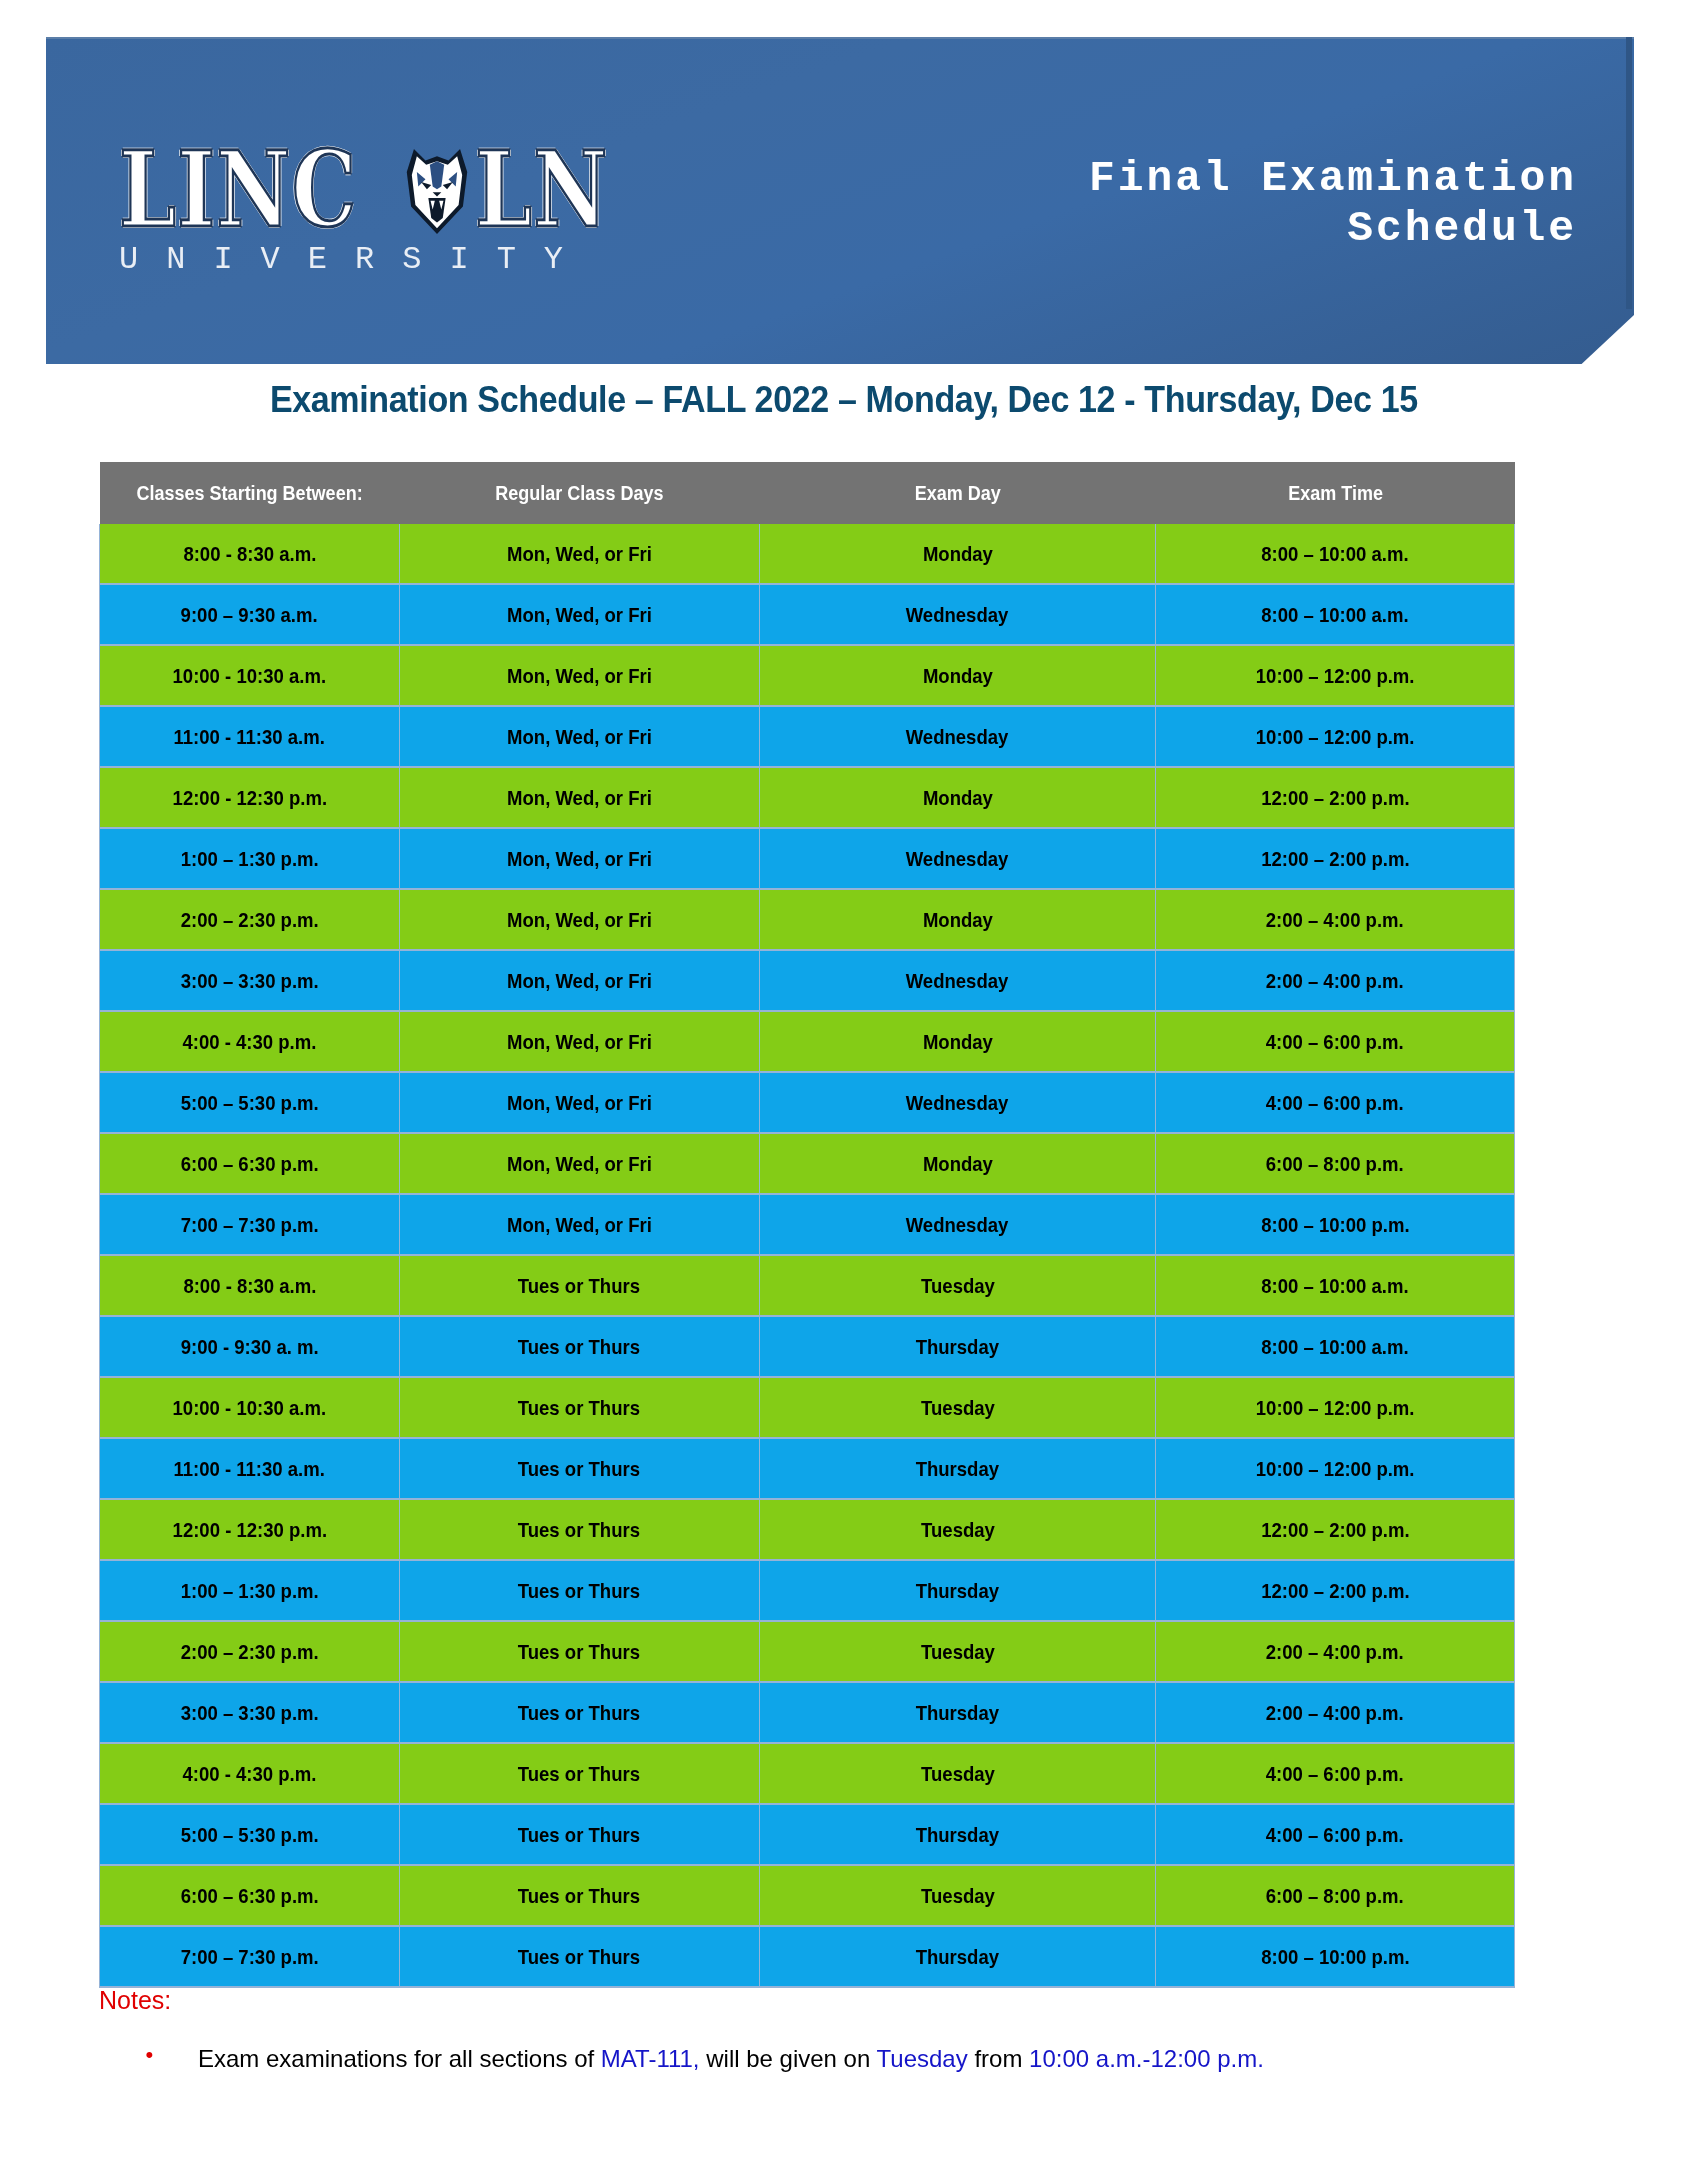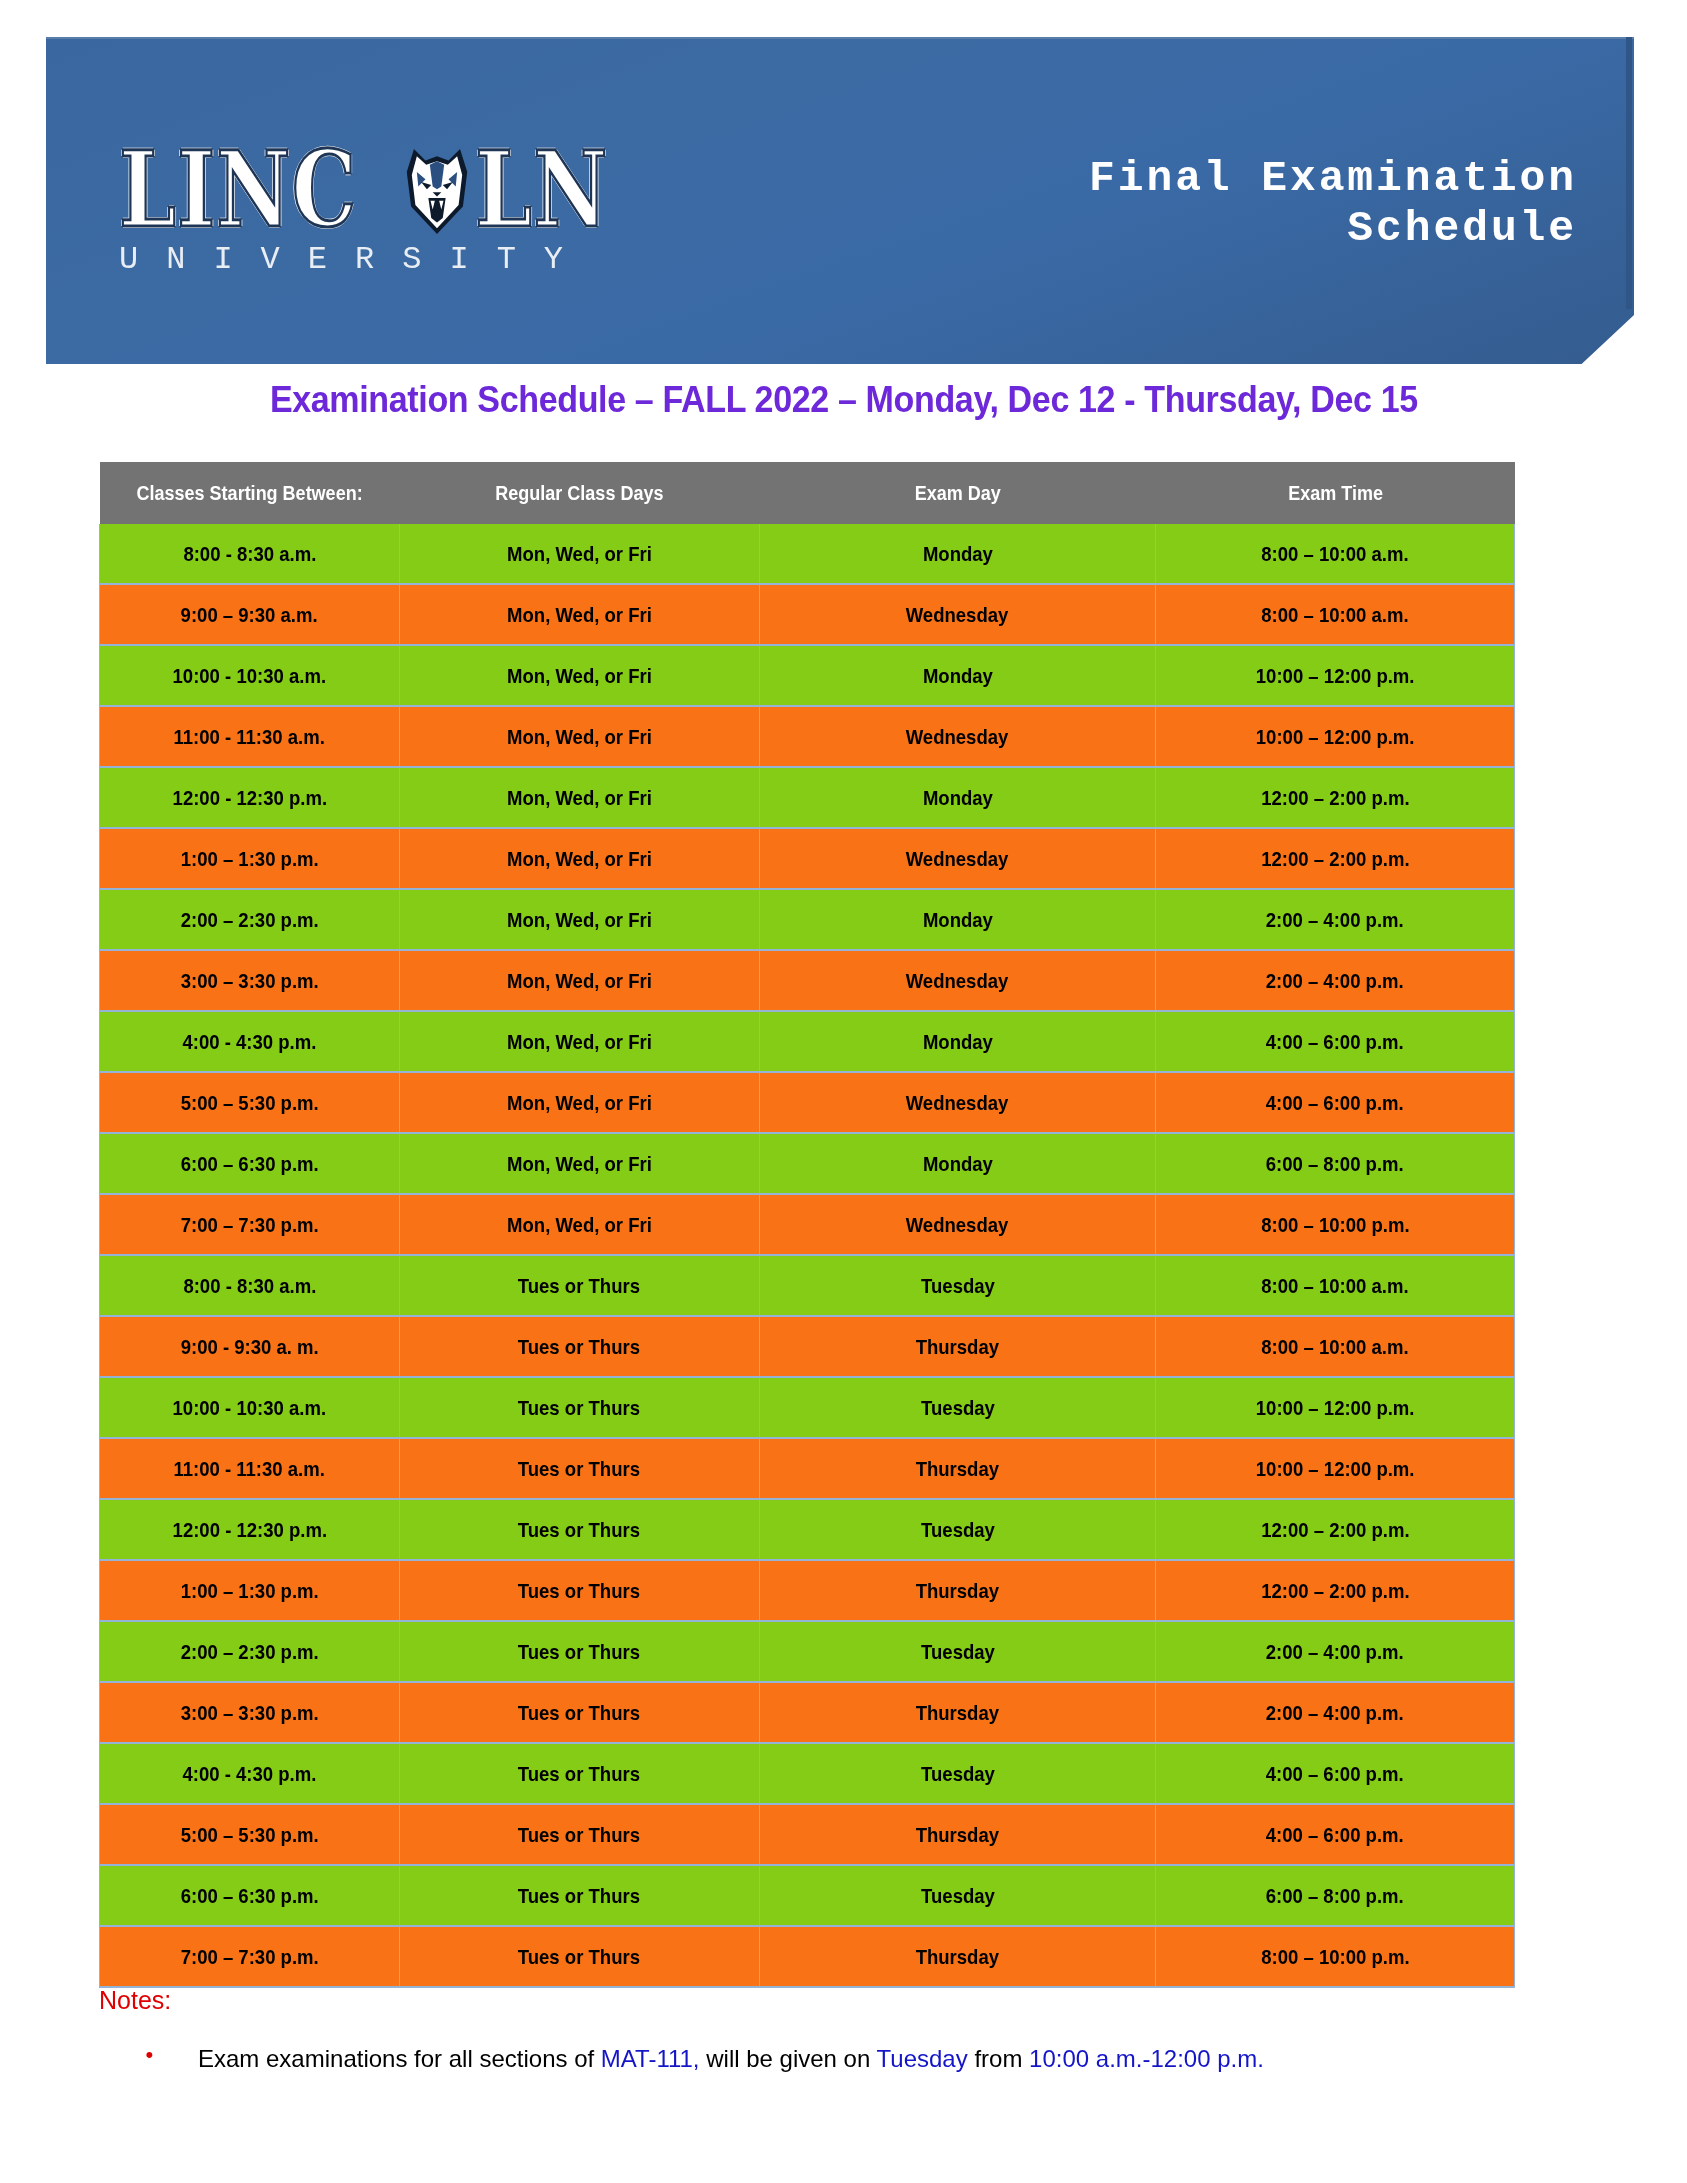--- a/index.html
+++ b/index.html
@@ -28,39 +28,39 @@
     font-family:Liberation Mono, monospace; font-weight:normal; font-size:32px; color:#e9eef5;
     letter-spacing:28px; line-height:1; white-space:nowrap;
   }
   .banner-title {
     position:absolute; right:110px; top:154px; text-align:right;
     font-family:"Liberation Mono", monospace; font-weight:bold; font-size:43px; color:#ffffff;
     line-height:50px; letter-spacing:2.9px;
   }
   .page-heading {
     position:absolute; left:0; width:1687px; top:379px; text-align:center;
-    font-family:"Liberation Sans", sans-serif; font-weight:bold; font-size:37px; color:#6d28d9;
+    font-family:"Liberation Sans", sans-serif; font-weight:bold; font-size:37px; color:#0c4a6e;
     letter-spacing:-0.4px;
   }
   .page-heading span { display:inline-block; transform:scaleX(0.92); }
   table.schedule {
     position:absolute; left:99px; top:462px; width:1416px; border-collapse:collapse;
     font-family:"Liberation Sans", sans-serif;
   }
   table.schedule th {
     background:#737373; color:#ffffff; font-weight:bold; font-size:20px; height:62px;
     text-align:center; padding:0; border:0;
   }
   table.schedule th span, table.schedule td span { display:inline-block; transform:scaleX(0.9); }
   table.schedule td {
     height:59px; font-weight:bold; font-size:20.6px; color:#000000; text-align:center; padding:0;
     border-left:1.5px solid #95b3d7; border-right:1.5px solid #95b3d7; border-bottom:2.2px solid #95b3d7;
   }
   table.schedule tr.odd td { background:#84cc16; }
-  table.schedule tr.even td { background:#f97316; }
+  table.schedule tr.even td { background:#0ea5e9; }
   .col1 { width:300px; } .col2 { width:360px; } .col3 { width:397px; } .col4 { width:359px; }
   .notes-label { position:absolute; left:99px; top:1986px; font-size:25px; color:#e00000; }
   .note-item { position:absolute; left:147px; top:2045px; font-size:24px; color:#000000; white-space:nowrap; }
   .note-bullet { position:absolute; left:-1.5px; top:-2.9px; color:#e00000; font-size:22px; }
   .note-text { position:absolute; left:51px; top:0; }
   .hl { color:#1515c8; }
 </style>
 </head>
 <body>
 

